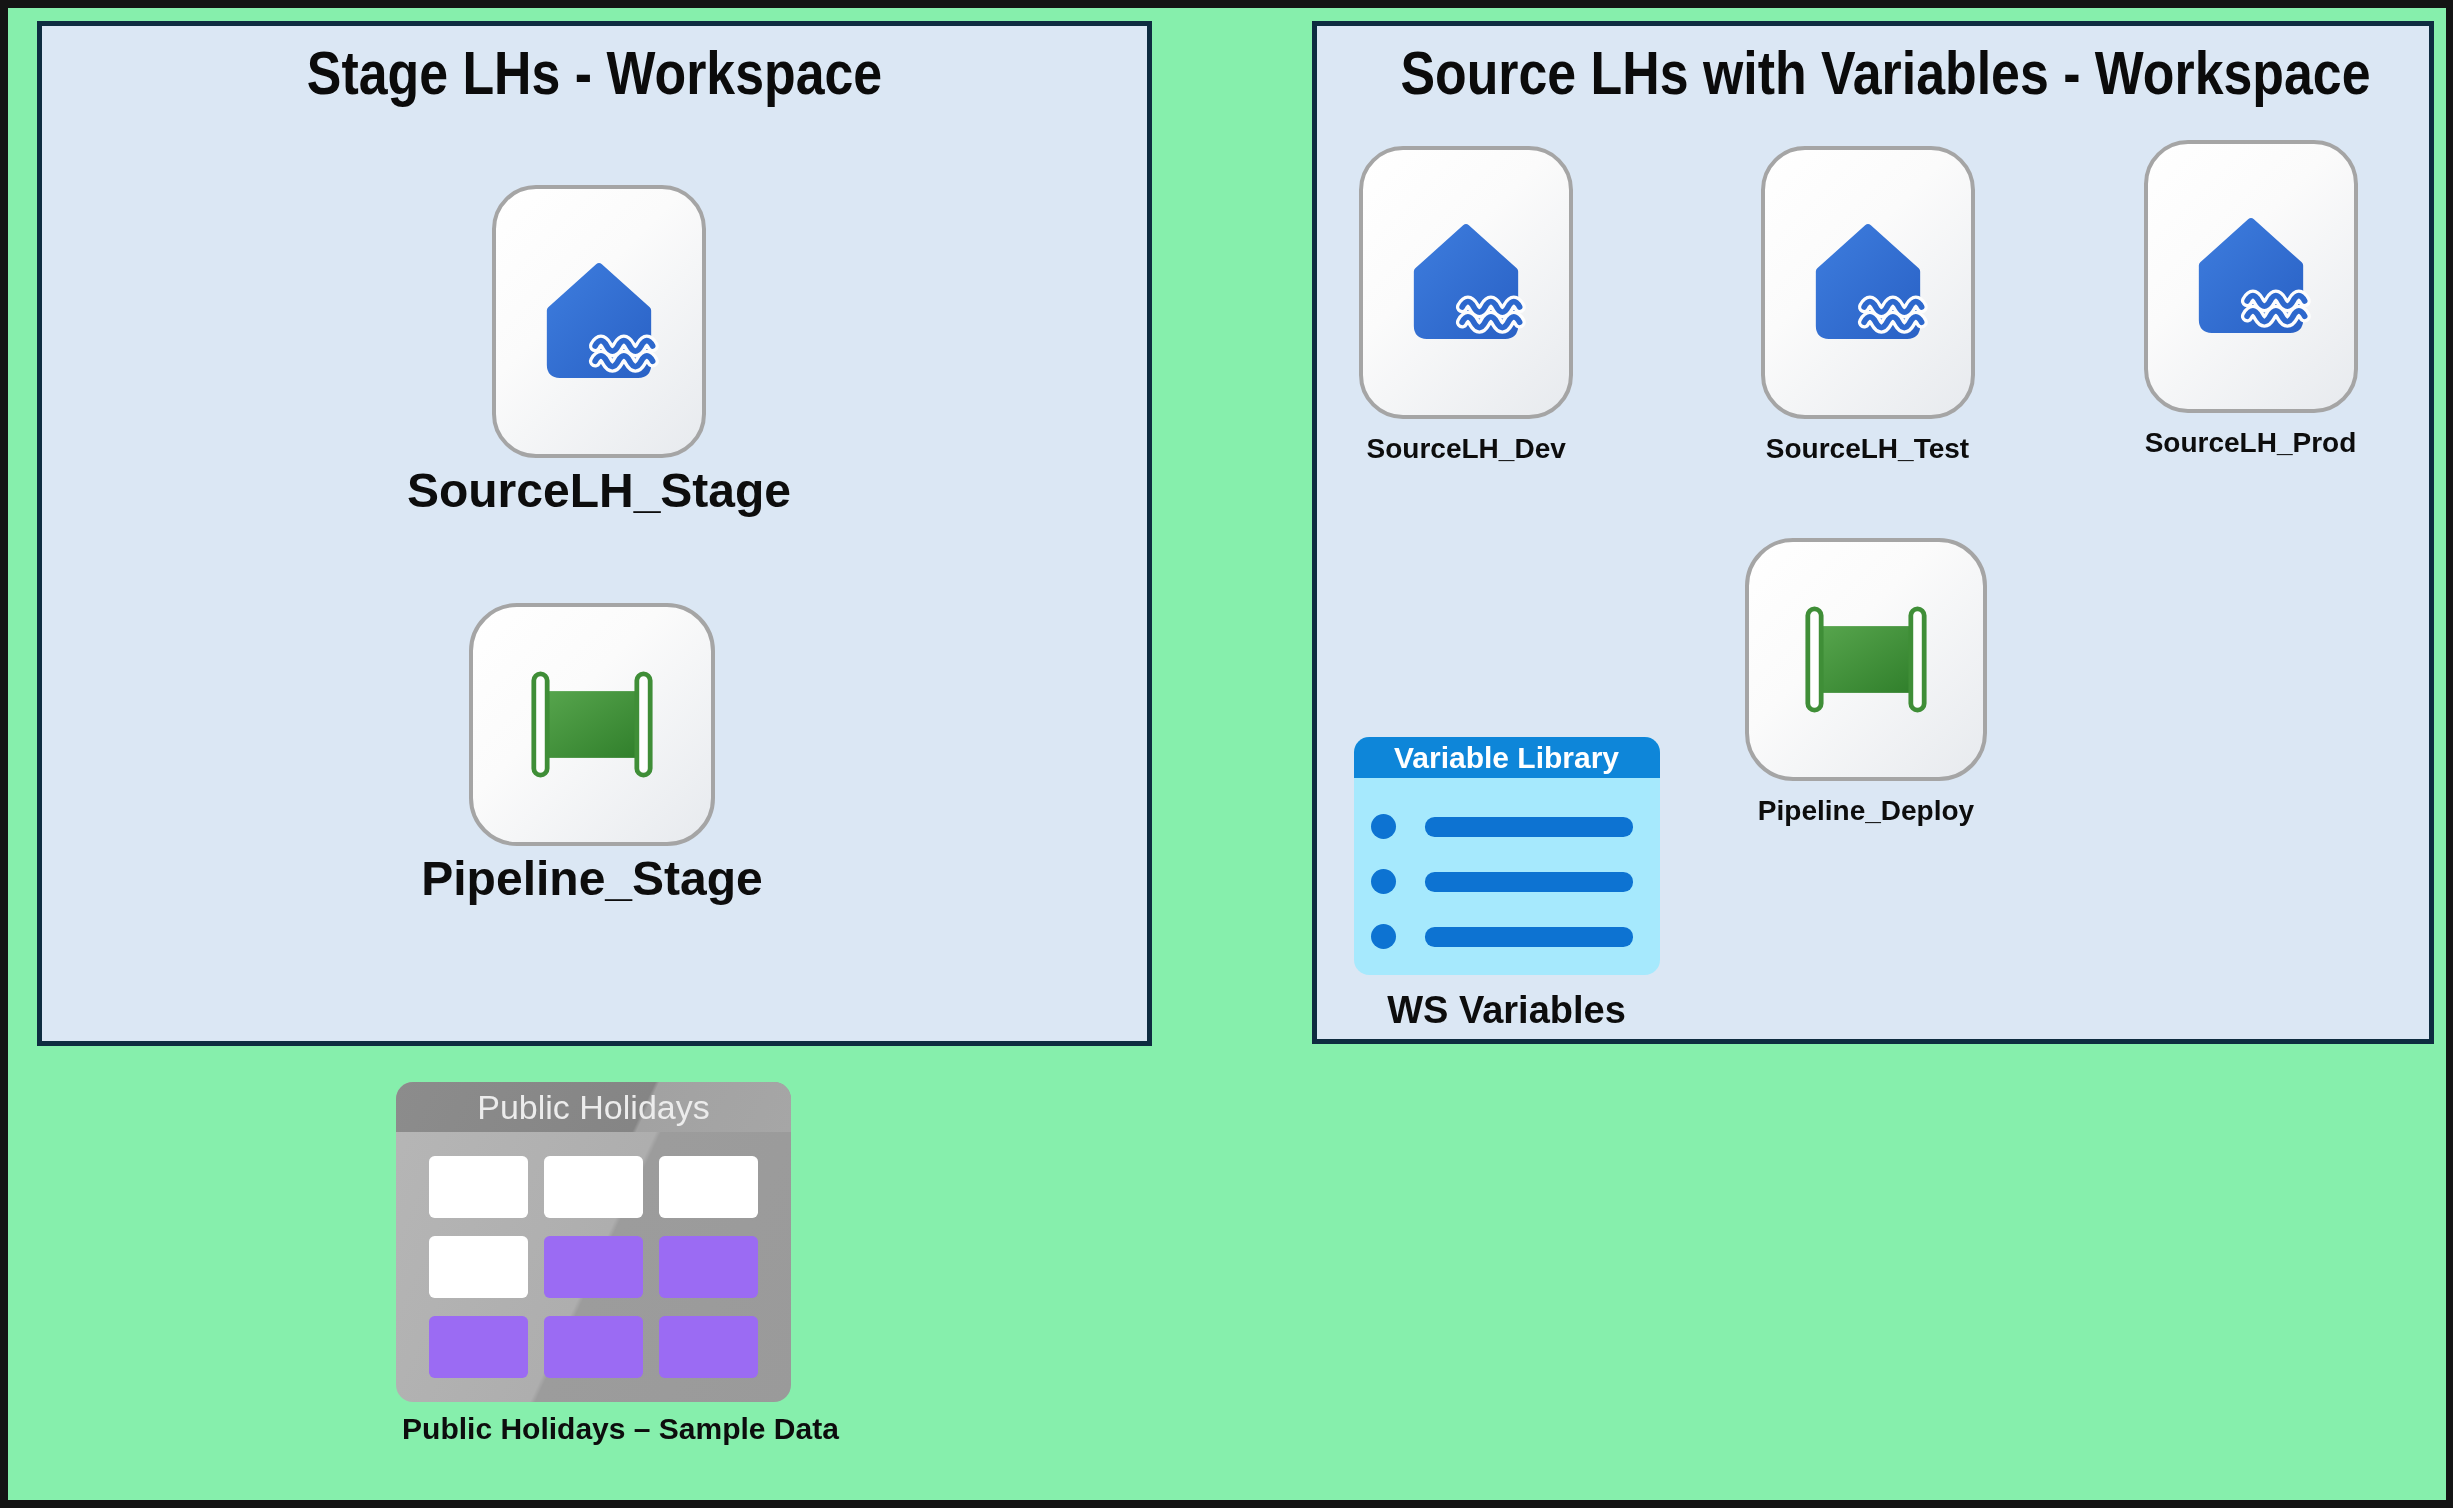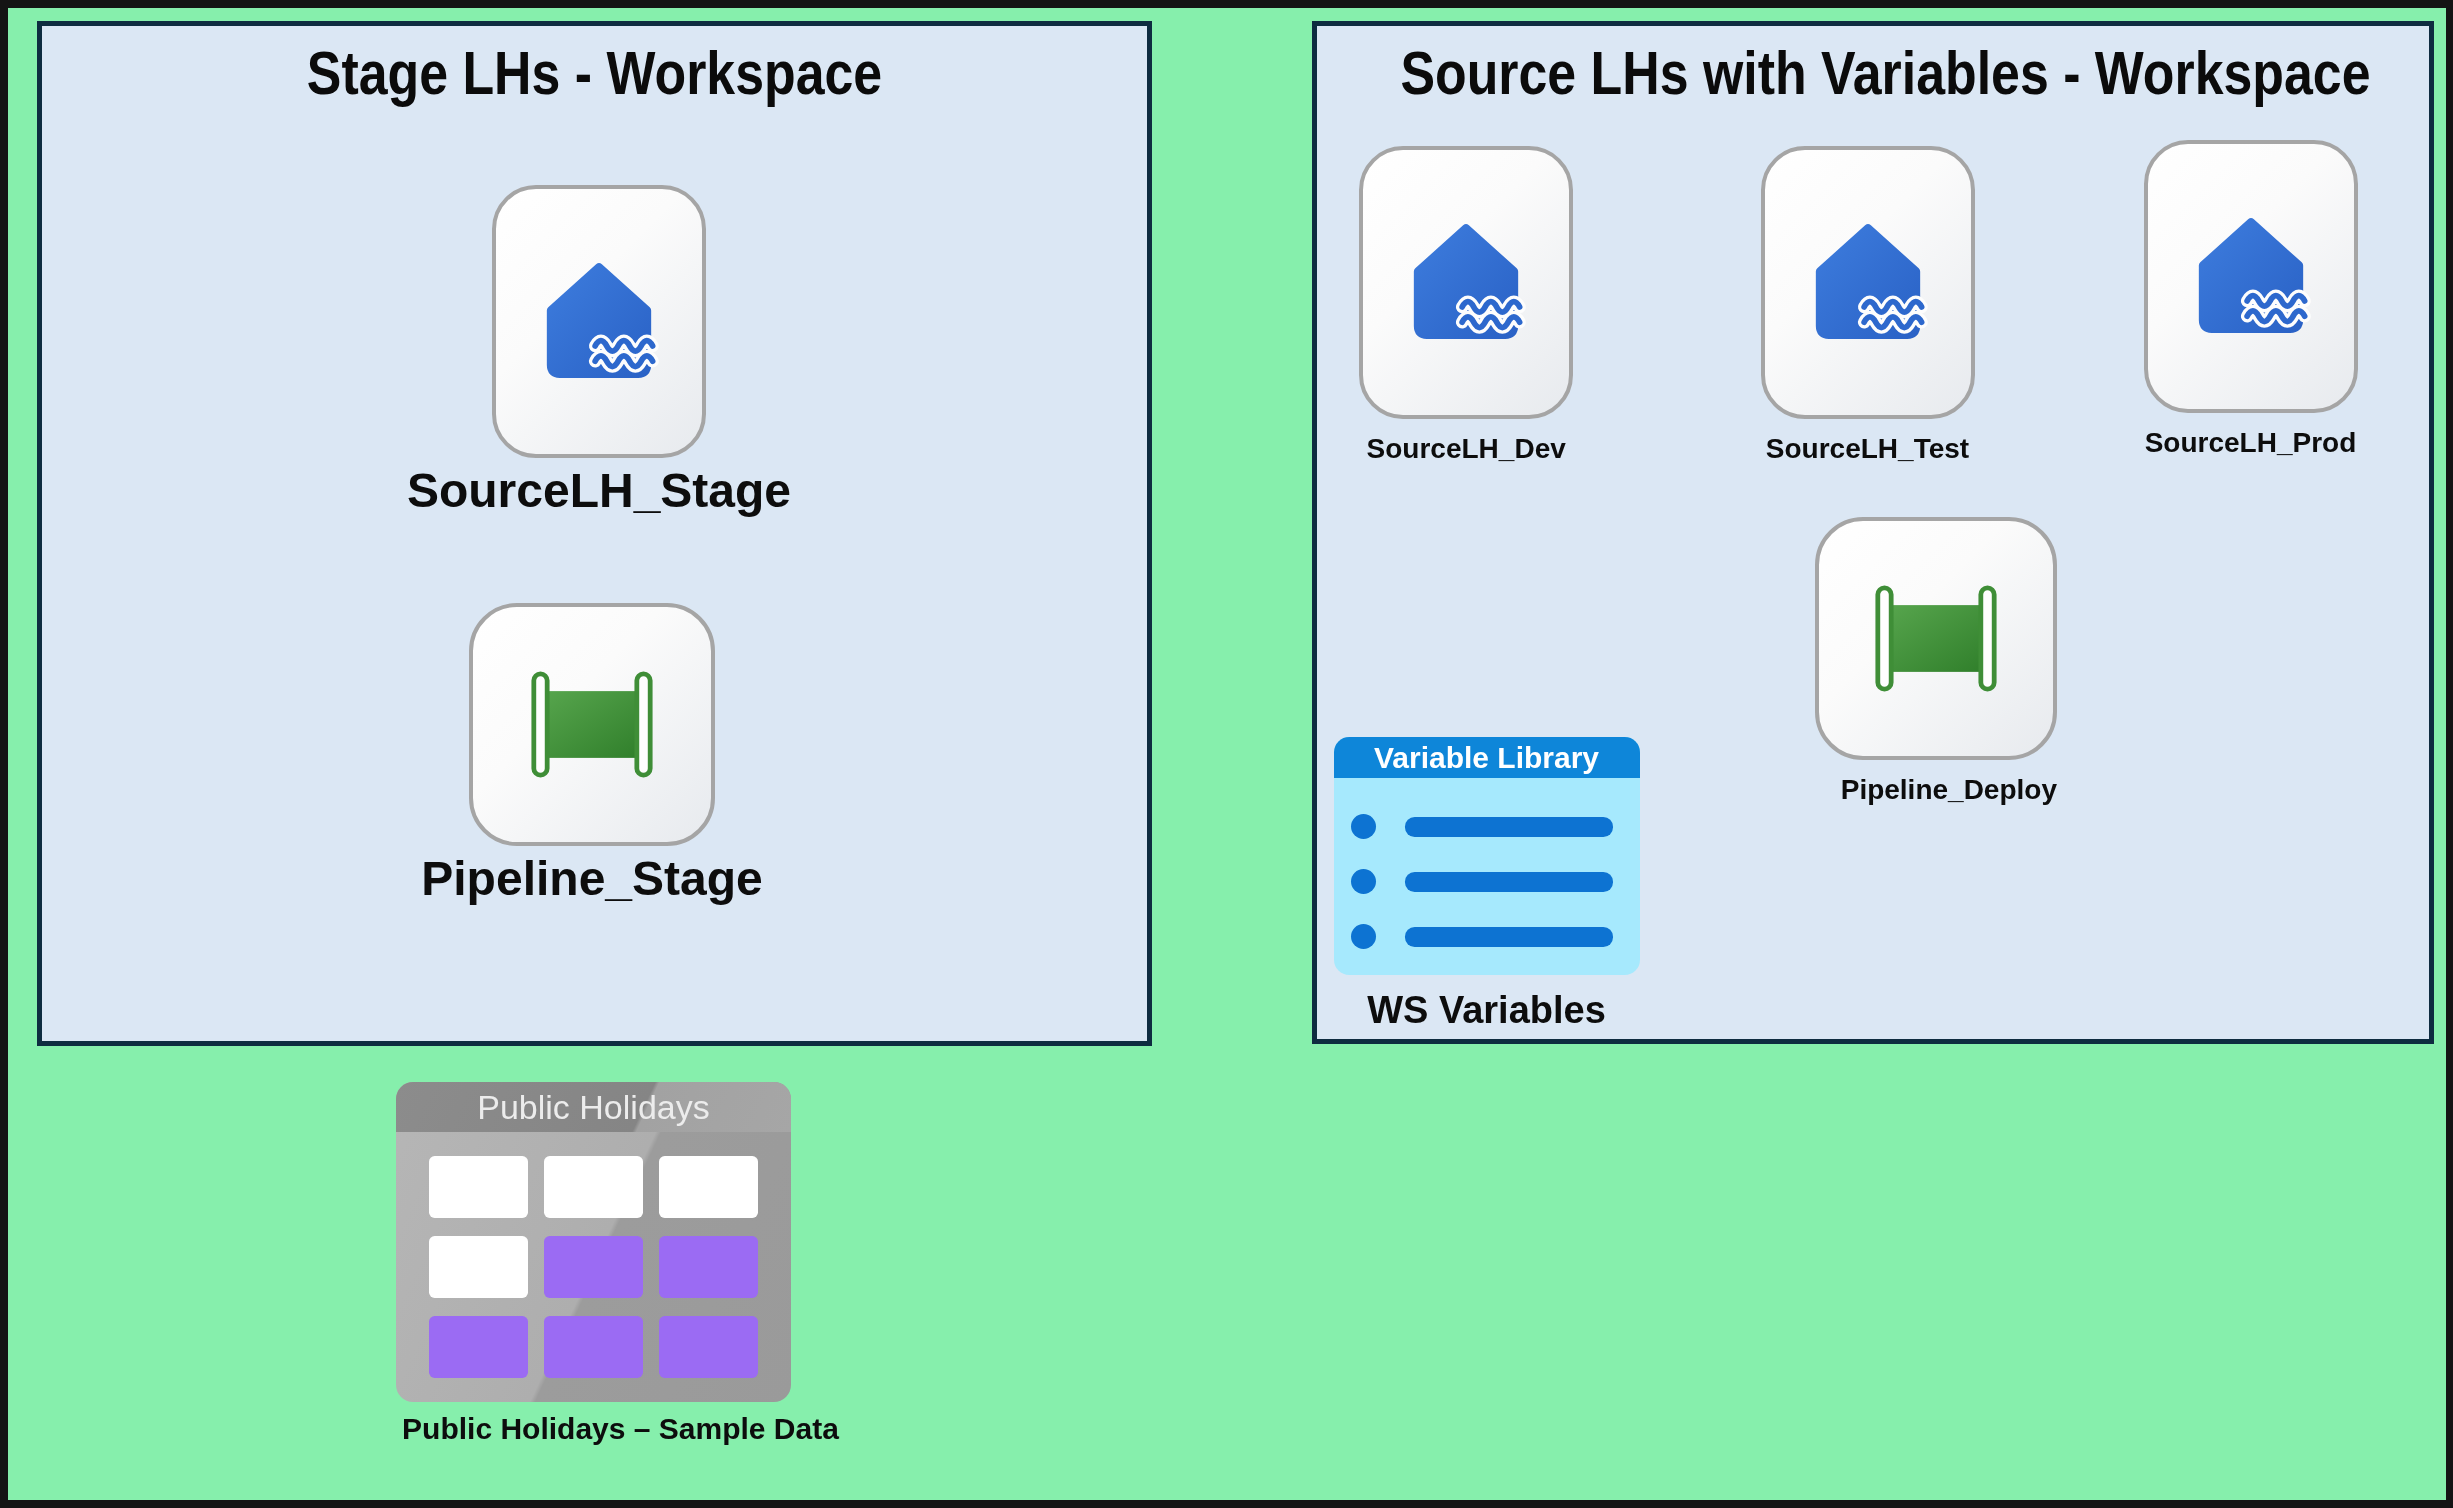--- a/index.html
+++ b/index.html
@@ -133,32 +133,32 @@
           <path d="M70 13 L120 58 L120 115 Q120 124 111 124 L29 124 Q20 124 20 115 L20 58 Z" fill="url(#lhGrad)" stroke="url(#lhGrad)" stroke-width="9" stroke-linejoin="round"></path>
           <path d="M66 95 q6 -11 12 0 t12 0 t12 0 t12 0 t12 0" fill="none" stroke="#fdfdfd" stroke-width="13" stroke-linecap="round"></path>
           <path d="M66 111 q6 -11 12 0 t12 0 t12 0 t12 0 t12 0" fill="none" stroke="#fdfdfd" stroke-width="13" stroke-linecap="round"></path>
           <path d="M66 95 q6 -11 12 0 t12 0 t12 0 t12 0 t12 0" fill="none" stroke="#2d68cd" stroke-width="6" stroke-linecap="round"></path>
           <path d="M66 111 q6 -11 12 0 t12 0 t12 0 t12 0 t12 0" fill="none" stroke="#2d68cd" stroke-width="6" stroke-linecap="round"></path>
         </svg>
       </div>
       <div class="caption cap-r">SourceLH_Prod</div>
     </div>
 
-    <div class="item" style="left:358px;top:491px;width:382px;align-items:flex-end;">
+    <div class="item" style="left:358px;top:512px;width:382px;">
       <div class="card pl" style="width:242px;">
         <svg width="124" height="107" viewBox="0 0 130 112">
           <rect x="10" y="21" width="110" height="70" fill="url(#plGrad)"></rect>
           <rect x="4" y="3" width="14" height="106" rx="7" fill="#fefefe" stroke="#3f8e37" stroke-width="5"></rect>
           <rect x="112" y="3" width="14" height="106" rx="7" fill="#fefefe" stroke="#3f8e37" stroke-width="5"></rect>
         </svg>
       </div>
       <div class="caption cap-r">Pipeline_Deploy</div>
     </div>
 
-    <div class="item" style="left:20px;top:711px;width:285px;padding-left:7px;">
+    <div class="item" style="left:40px;top:711px;width:285px;padding-left:7px;">
       <div class="varlib">
         <div class="varlib-header">Variable Library</div>
         <div class="varlib-body">
           <div class="varlib-row">
             <span class="varlib-dot"></span>
             <span class="varlib-bar"></span>
           </div>
           <div class="varlib-row">
             <span class="varlib-dot"></span>
             <span class="varlib-bar"></span>

